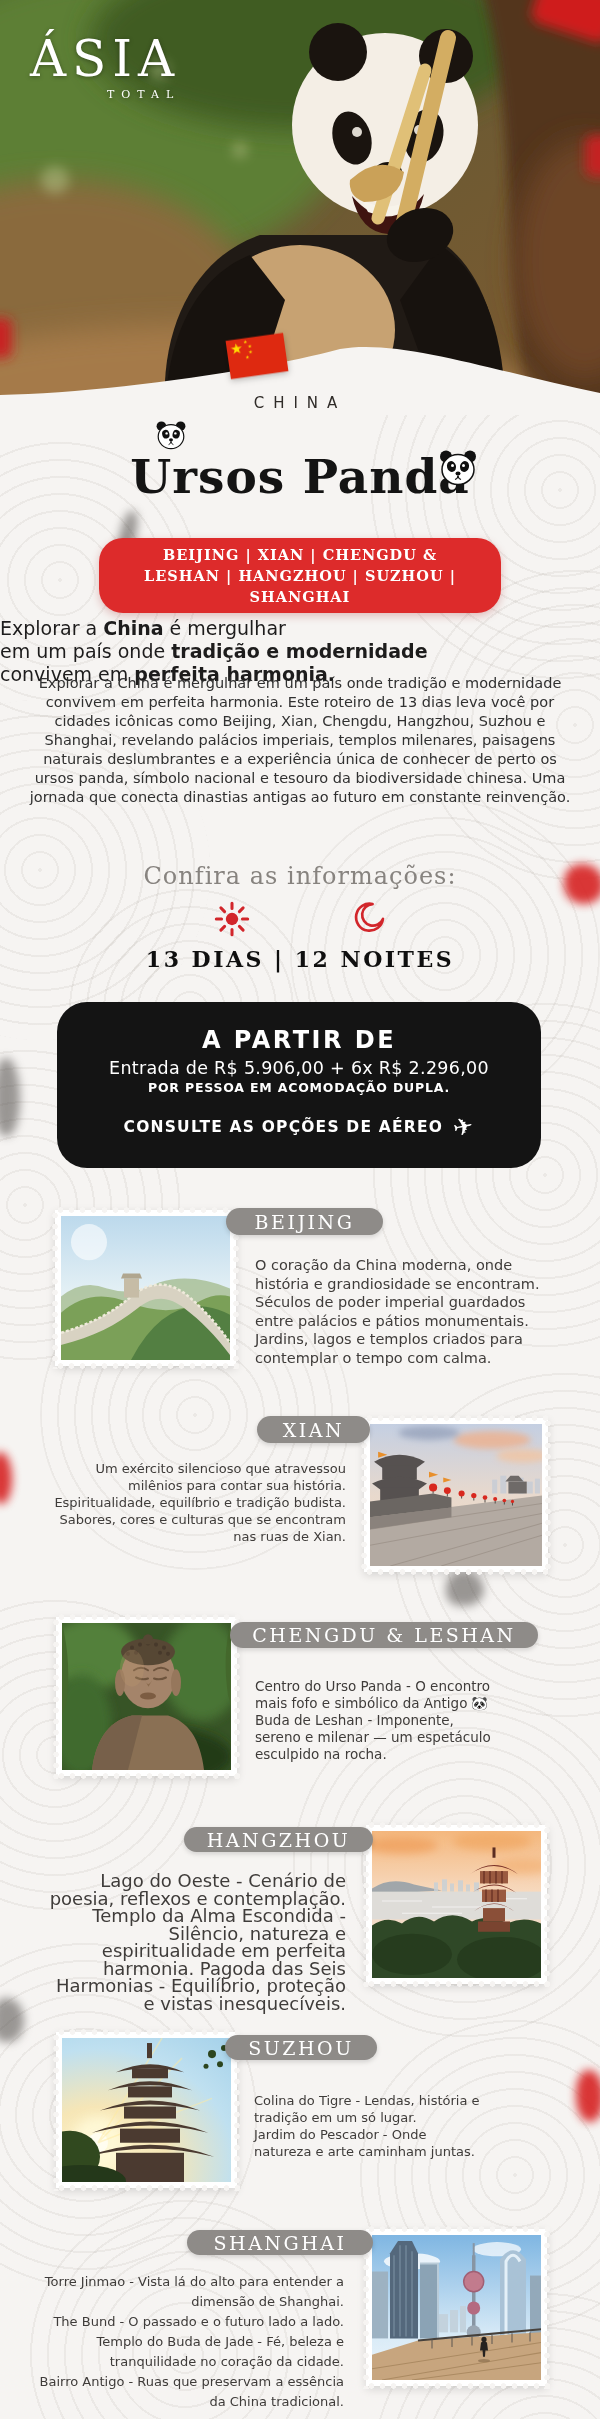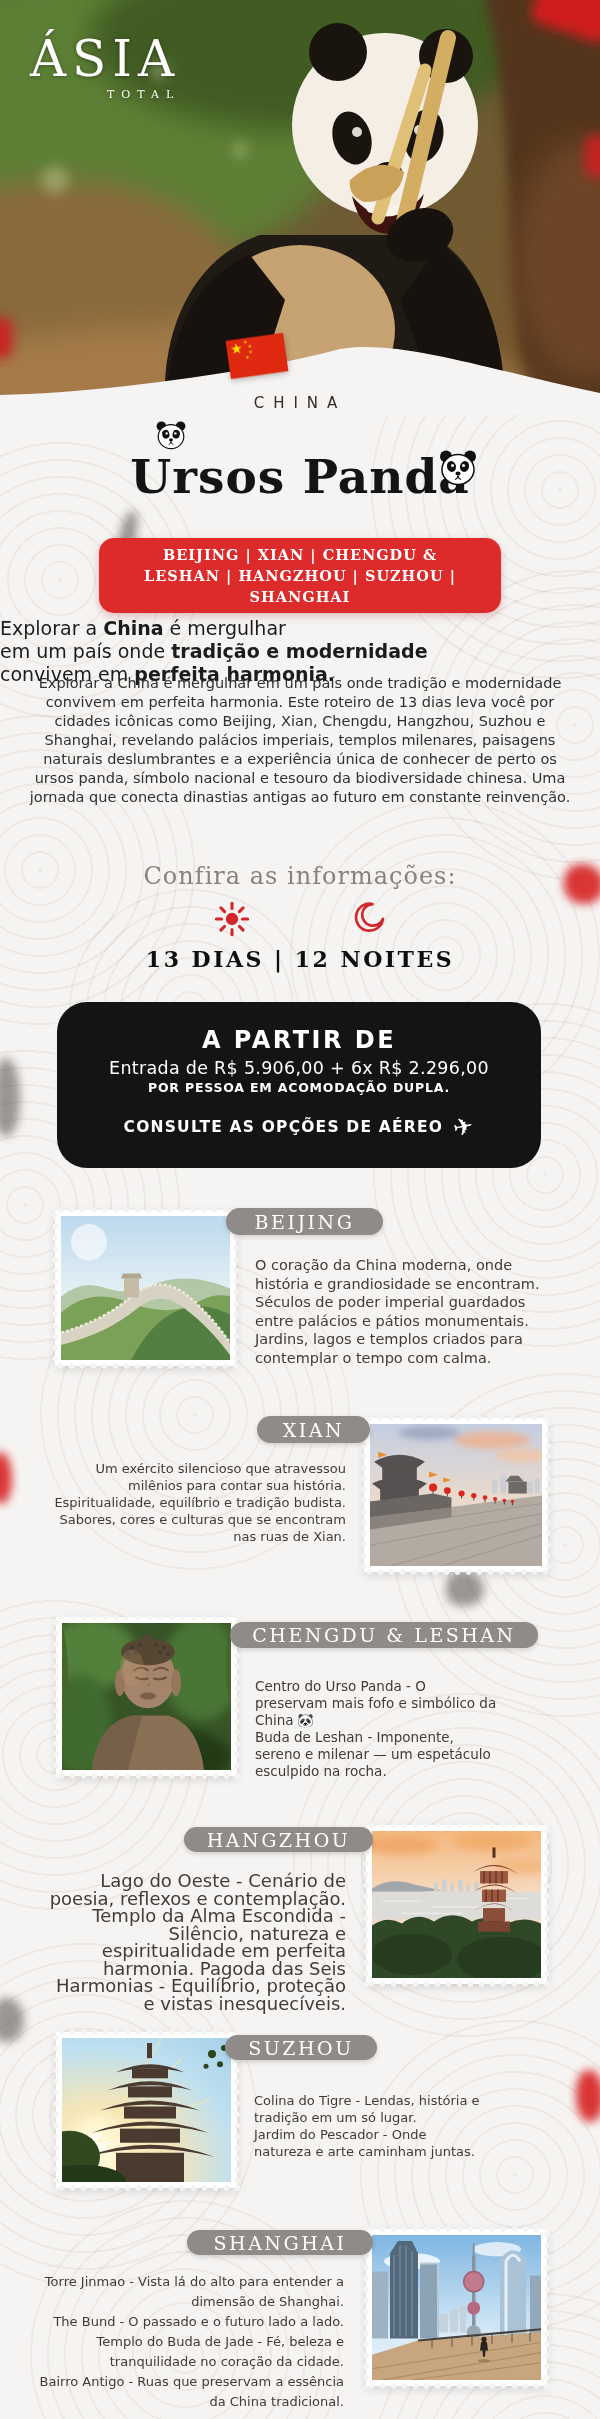--- a/index.html
+++ b/index.html
@@ -29,21 +29,21 @@
 
   .country { position:absolute; left:0; top:394px; width:600px; text-align:center; z-index:4;
              font-size:15px; letter-spacing:9px; color:#2f2b28; font-weight:500; }
   .title-top { position:absolute; left:0; top:409px; width:600px; text-align:center; z-index:4;
                font-family:"DejaVu Serif", serif; font-size:43px; color:#b9b5b1; letter-spacing:1px; }
   .title-bottom { position:absolute; left:0; top:449px; width:600px; text-align:center; z-index:4;
                font-family:"DejaVu Serif", serif; font-size:47px; color:#141414; font-weight:700; letter-spacing:1px; }
   .panda-ico { position:absolute; z-index:5; }
 
   .route-banner { position:absolute; left:99px; top:538px; width:402px; min-height:46px; z-index:4;
-    background:#dd2b2b; border-radius:15px; color:#fff; display:flex; align-items:center; justify-content:center;
+    background:#dd2b2b; border-radius:24px; color:#fff; display:flex; align-items:center; justify-content:center;
     font-family:"DejaVu Serif", serif; font-weight:700; font-size:14.5px; letter-spacing:1px;
     text-align:center; line-height:1.45; padding:6px 26px; box-shadow:0 3px 8px rgba(160,20,20,.25); }
 
   .headline { position:absolute; left:0; top:617px; width:600px; text-align:left; z-index:4;
               font-size:19px; line-height:23px; color:#1d1c1c; }
   .headline strong { font-weight:700; }
   .paragraph { position:absolute; left:26px; top:674px; width:548px; text-align:center; z-index:4;
                font-size:14.5px; line-height:19px; color:#303030; }
 
   .confira { position:absolute; left:0; top:862px; width:600px; text-align:center; z-index:4;
@@ -371,21 +371,21 @@
           <path d="M92,46 q7,-5 14,0"></path>
         <path d="M74,53 q6,3 12,1"></path>
           <path d="M92,54 q6,2 12,-1"></path>
       </g>
       <path d="M83,56 q3,7 7,0 l-3.5,6 Z" fill="#8a6b4e"></path>
       <ellipse cx="86" cy="71" rx="8" ry="3.5" fill="#7c5c42"></ellipse>
       <ellipse cx="70" cy="44" rx="12" ry="18" fill="#c09a6e" opacity=".25"></ellipse>
     </svg>
   </div>
   <div class="pill" style="left:230px;top:1622px;width:308px;height:26px">CHENGDU &amp; LESHAN</div>
-  <div class="sec-body al" style="left:255px;top:1678px;width:245px;font-size:13.5px;line-height:17px">Centro do Urso Panda - O preservam mais fofo e simbólico da China 🐼
+  <div class="sec-body al" style="left:255px;top:1678px;width:245px;font-size:13.5px;line-height:17px">Centro do Urso Panda - O encontro mais fofo e simbólico da Antigo 🐼
 Buda de Leshan - Imponente, sereno e milenar — um espetáculo esculpido na rocha.</div>
 
   <div class="pill" style="left:184px;top:1827px;width:189px;height:25px">HANGZHOU</div>
   <div class="stamp" style="left:366px;top:1825px;width:181px;height:159px">
     <svg viewBox="0 0 169 143" preserveAspectRatio="none">
       <defs>
           <linearGradient id="hzs" x1="0" y1="0" x2="0" y2="1">
         <stop offset="0" stop-color="#f4b87e"></stop>
             <stop offset=".45" stop-color="#f7dcc4"></stop>
             <stop offset="1" stop-color="#e9dacf"></stop>

